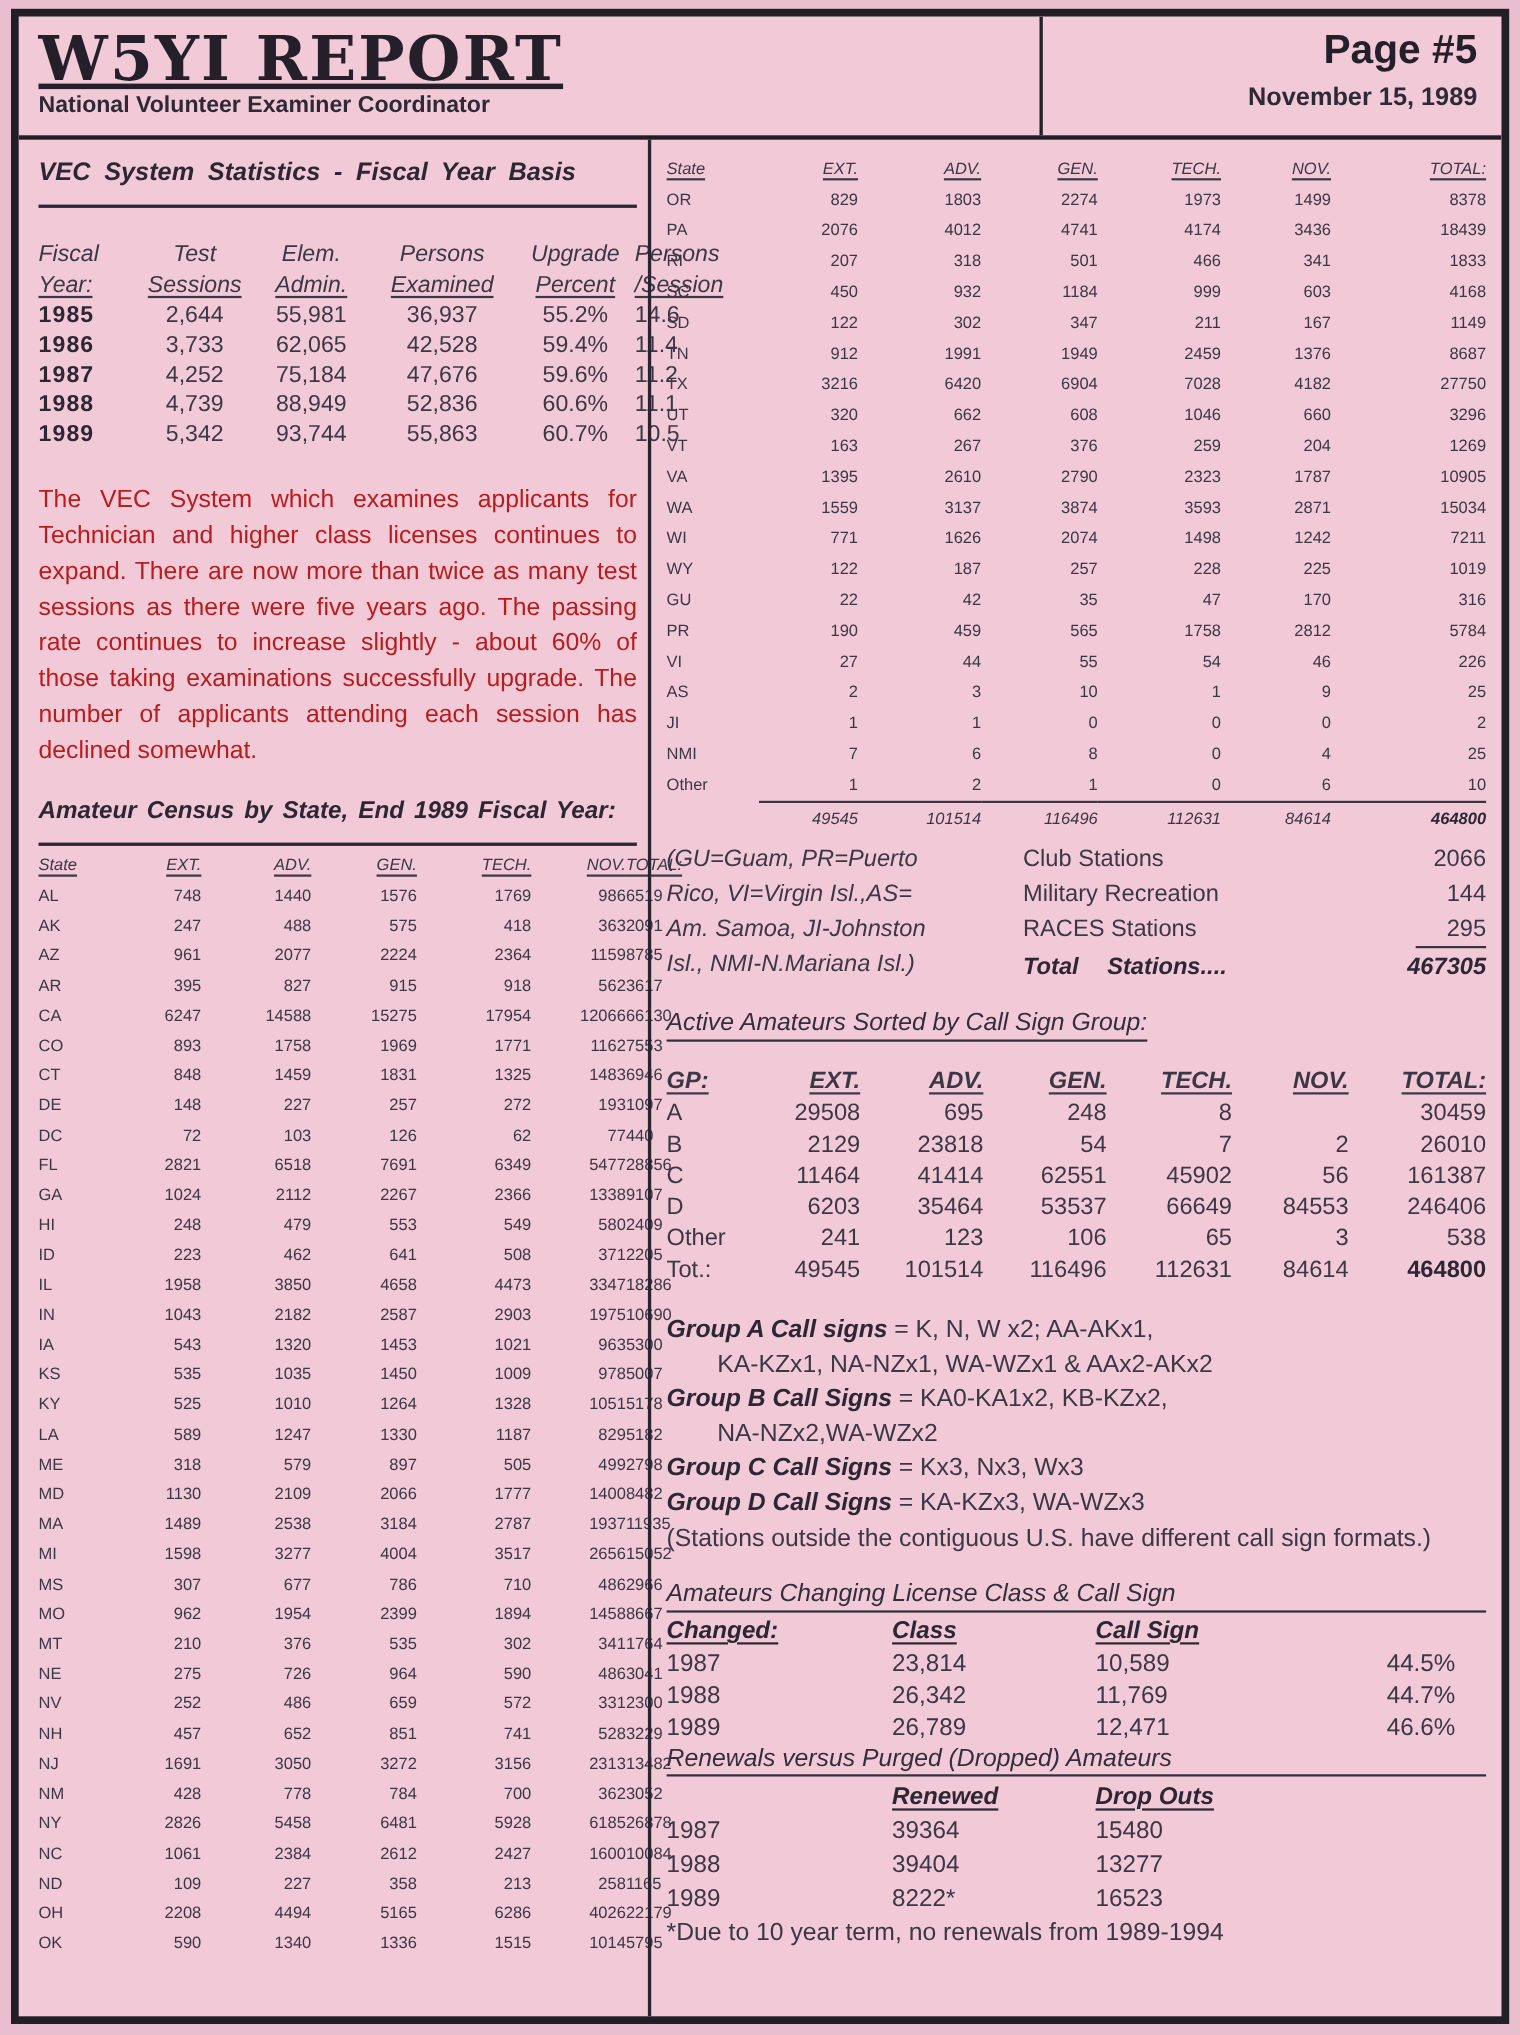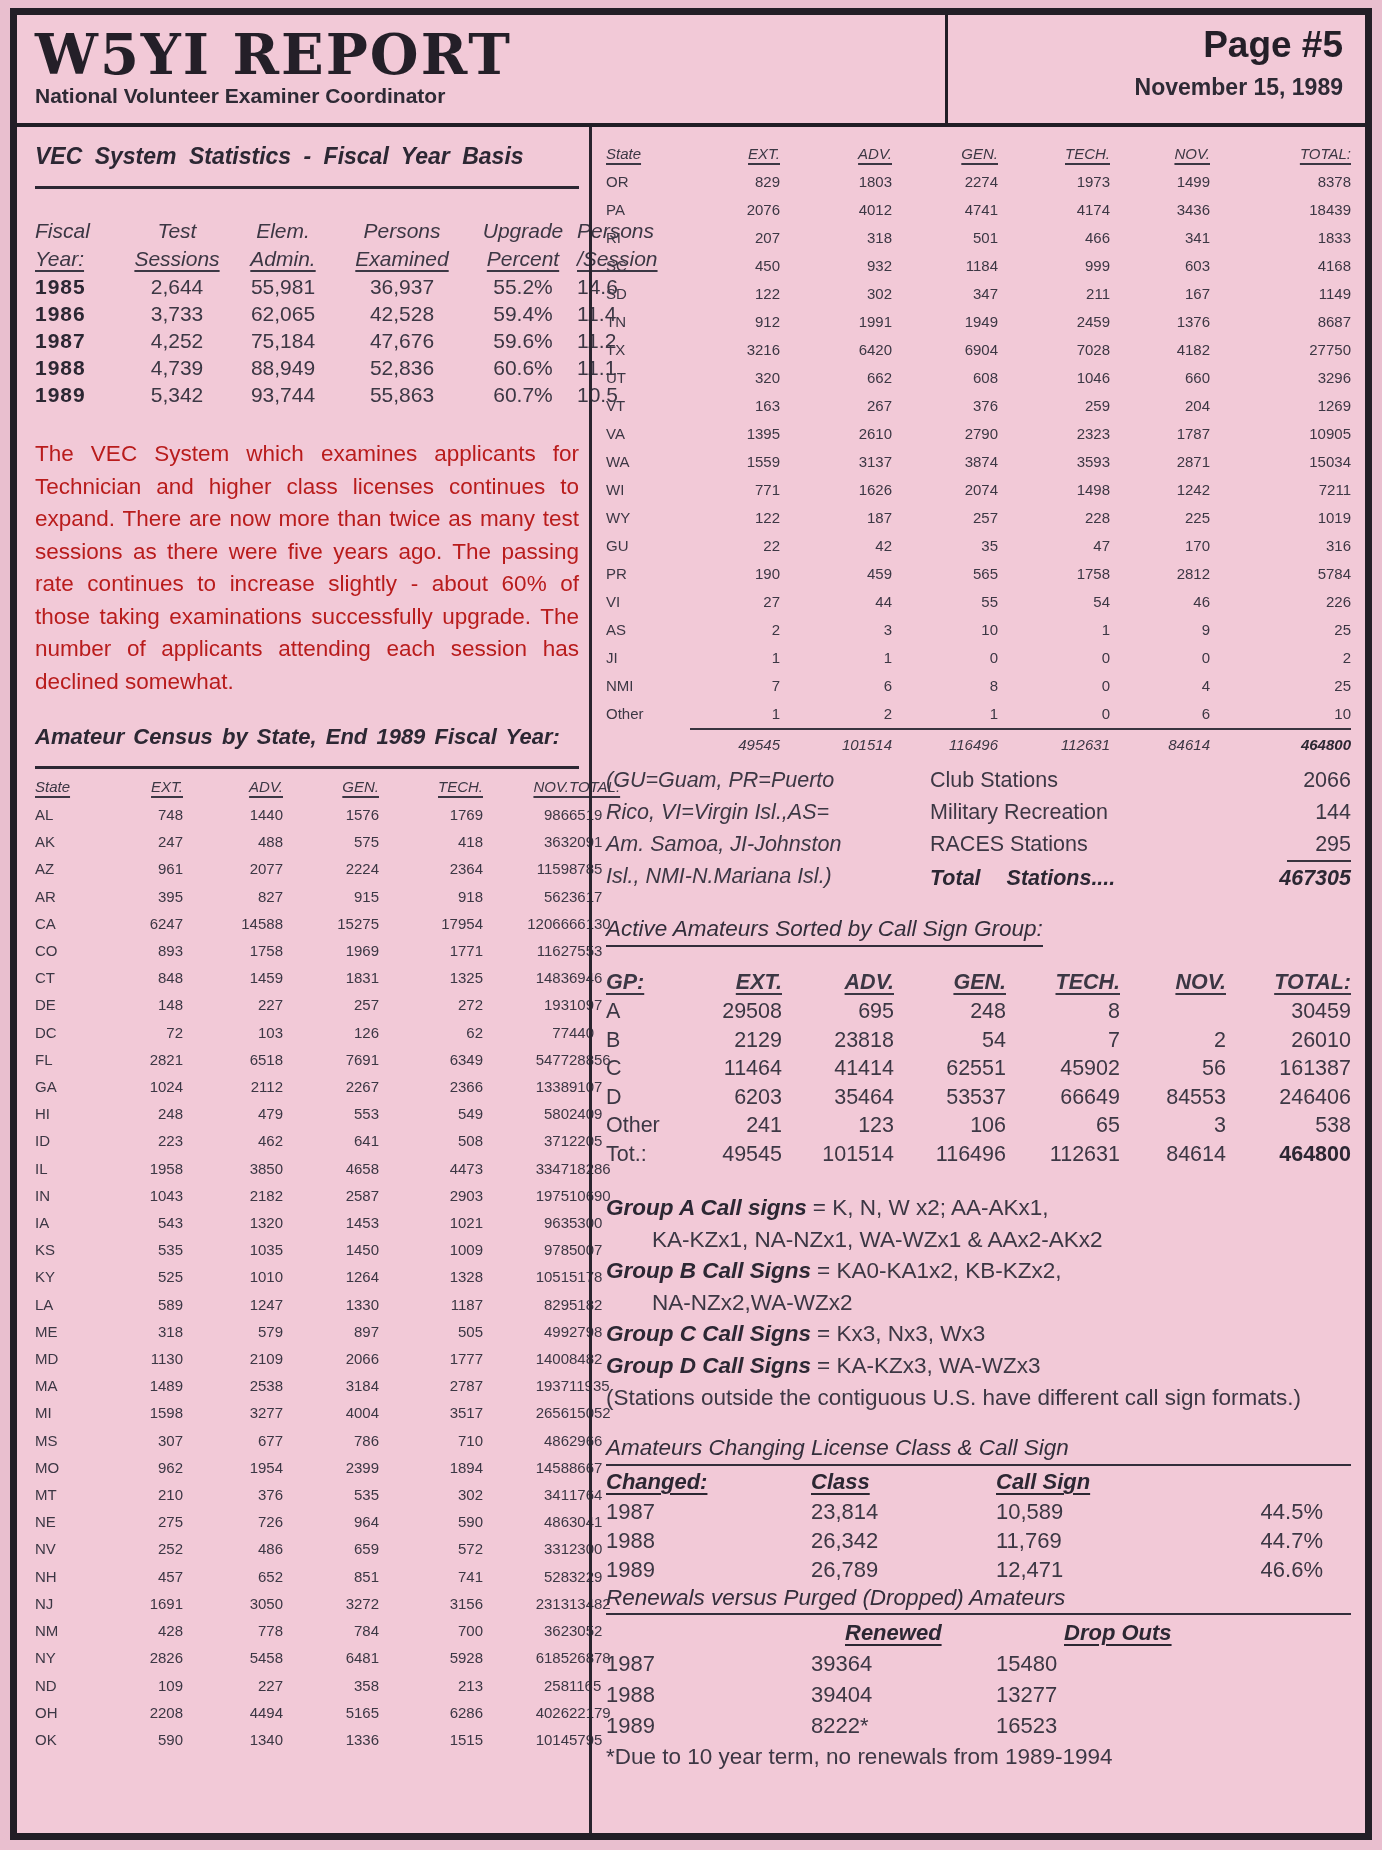--- a/index.html
+++ b/index.html
@@ -16,21 +16,21 @@
     background: #f2c9d7;
     display: flex; flex-direction: column;
     overflow: hidden;
   }
   
   .masthead { display: flex; border-bottom: 4px solid #221e26; height: 112px; }
   .mast-left { flex: 1; padding: 10px 0 0 18px; }
   .title {
     font-family: "DejaVu Serif", serif;
     font-weight: 700; font-size: 56px; line-height: 58px;
-    letter-spacing: 2px; color: #241f28;
+    letter-spacing: 2px; color: #241f28; text-decoration: underline;
   }
   .subtitle { font-weight: 700; font-size: 21px; color: #2e2a35; margin-top: 1px; }
   .mast-right {
     width: 420px; border-left: 3px solid #221e26;
     text-align: right; padding: 10px 22px 0 0;
   }
   .pageno { font-weight: 700; font-size: 37px; line-height: 40px; color: #241f28; }
   .date { font-weight: 700; font-size: 23px; margin-top: 9px; color: #2e2a35; }
   
   .columns { flex: 1; display: flex; min-height: 0; }
@@ -100,21 +100,21 @@
   
   .changing-h { margin-top: 22px; width: auto; border-bottom: 2px solid #332e3b; }
   .changing { font-size: 22px; }
   .changing .tr { grid-template-columns: 205px 185px 190px 1fr; line-height: 29px; }
   .changing .th-row { font-weight: 700; font-style: italic; line-height: 31px; color: #2c2733; }
   .changing .td:last-child { text-align: right; padding-right: 28px; }
   
   .renewals-h { margin-top: 1px; width: auto; border-bottom: 2px solid #332e3b; padding-bottom: 2px; }
   .renewals { font-size: 22px; margin-top: 2px; }
   .renewals .tr { grid-template-columns: 205px 185px 1fr; line-height: 31px; }
-  .renewals .th-row { font-weight: 700; font-style: italic; color: #2c2733; gap: 34px; }
+  .renewals .th-row { font-weight: 700; font-style: italic; color: #2c2733; }
   .footnote { font-size: 22.5px; line-height: 31px; }
 </style>
 </head>
 <body>
 
 <div class="page">
   <div class="frame">
 
     <header class="masthead">
       <div class="mast-left">
@@ -489,20 +489,29 @@
                 <div class="td">3052</div>
               </div>
               <div class="tr">
                 <div class="td">NY</div>
                 <div class="td">2826</div>
                 <div class="td">5458</div>
                 <div class="td">6481</div>
                 <div class="td">5928</div>
                 <div class="td">6185</div>
                 <div class="td">26878</div>
+              </div>
+              <div class="tr">
+                <div class="td">NC</div>
+                <div class="td">1061</div>
+                <div class="td">2384</div>
+                <div class="td">2612</div>
+                <div class="td">2427</div>
+                <div class="td">1600</div>
+                <div class="td">10084</div>
               </div>
               <div class="tr">
                 <div class="td">ND</div>
                 <div class="td">109</div>
                 <div class="td">227</div>
                 <div class="td">358</div>
                 <div class="td">213</div>
                 <div class="td">258</div>
                 <div class="td">1165</div>
               </div>

